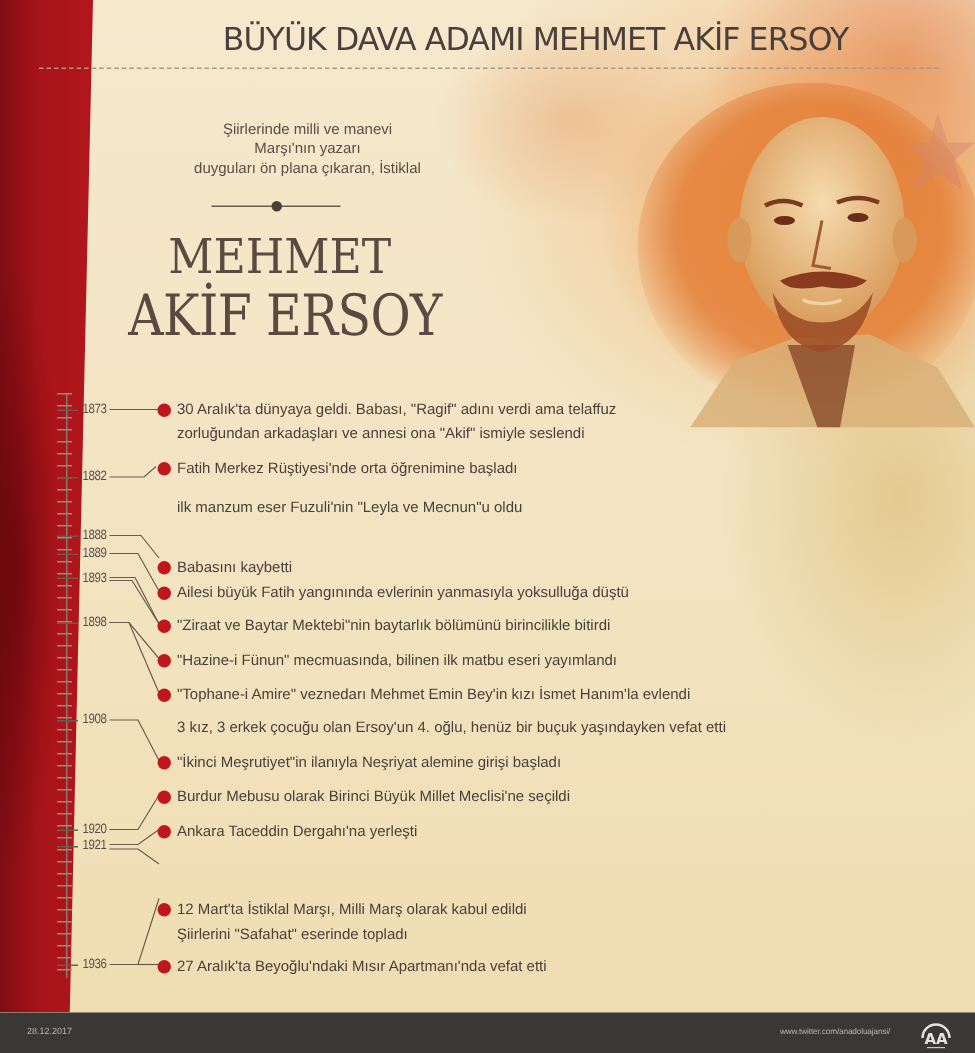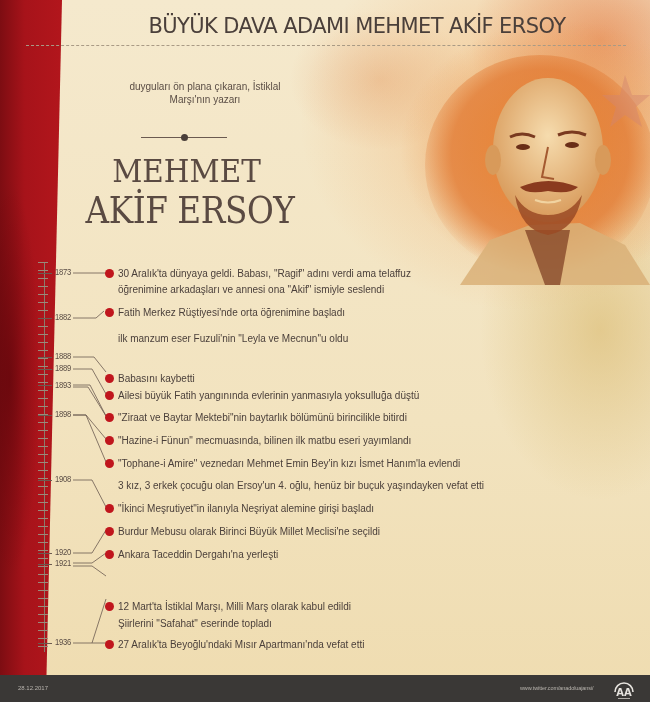--- a/index.html
+++ b/index.html
@@ -141,22 +141,23 @@
     <path d="M95 140 Q100 175 128 180 Q156 175 162 140 Q150 160 128 160 Q106 160 95 140 Z" fill="#9a4a24" opacity="0.85"></path>
     <path d="M115 145 Q128 150 141 145" stroke="#f1d3a0" stroke-width="2" fill="none"></path>
 
     <path d="M205 20 L212 40 L230 40 L216 52 L222 72 L205 60 L190 72 L196 52 L182 40 L200 40 Z" fill="#d2866e" opacity="0.45"></path>
   </svg>
 
   <div class="title">BÜYÜK DAVA ADAMI MEHMET AKİF ERSOY</div>
   <div class="title-rule"></div>
 
   <div class="subtitle">
+    <div>Şiirlerinde milli ve manevi</div>
+    <div>Marşı'nın yazarı</div>
     <div>duyguları ön plana çıkaran, İstiklal</div>
-    <div>Marşı'nın yazarı</div>
   </div>
   <div class="divider"></div>
   <div class="divider-dot"></div>
   <div class="name-line1">MEHMET</div>
   <div class="name-line2">AKİF ERSOY</div>
 
   <div class="ruler-line"></div>
   <div id="ticks">
       <div class="tick" style="top: 262px;"></div>
       <div class="tick" style="top: 270px;"></div>
@@ -245,21 +246,21 @@
   <div class="year" style="top:380px">1893</div>
   <div class="year" style="top:409px">1898</div>
   <div class="year" style="top:474px">1908</div>
   <div class="year" style="top:547px">1920</div>
   <div class="year" style="top:558px">1921</div>
   <div class="year" style="top:637px">1936</div>
 
   <div class="event" style="top:267px">
     <span class="dot"></span>
     <span class="txt">30 Aralık'ta dünyaya geldi. Babası, "Ragif" adını verdi ama telaffuz</span>
-    <span class="txt" style="margin-top:3px">öğrenimine arkadaşları ve annesi ona "Akif" ismiyle seslendi</span>
+    <span class="txt" style="margin-top:3px">zorluğundan arkadaşları ve annesi ona "Akif" ismiyle seslendi</span>
   </div>
   <div class="event" style="top:306px">
     <span class="dot"></span>
     <span class="txt">Fatih Merkez Rüştiyesi'nde orta öğrenimine başladı</span>
   </div>
   <div class="event nodot" style="top:329px">
     <span class="txt" style="margin-top:3px">ilk manzum eser Fuzuli'nin "Leyla ve Mecnun"u oldu</span>
   </div>
   <div class="event" style="top:372px">
     <span class="dot"></span>

